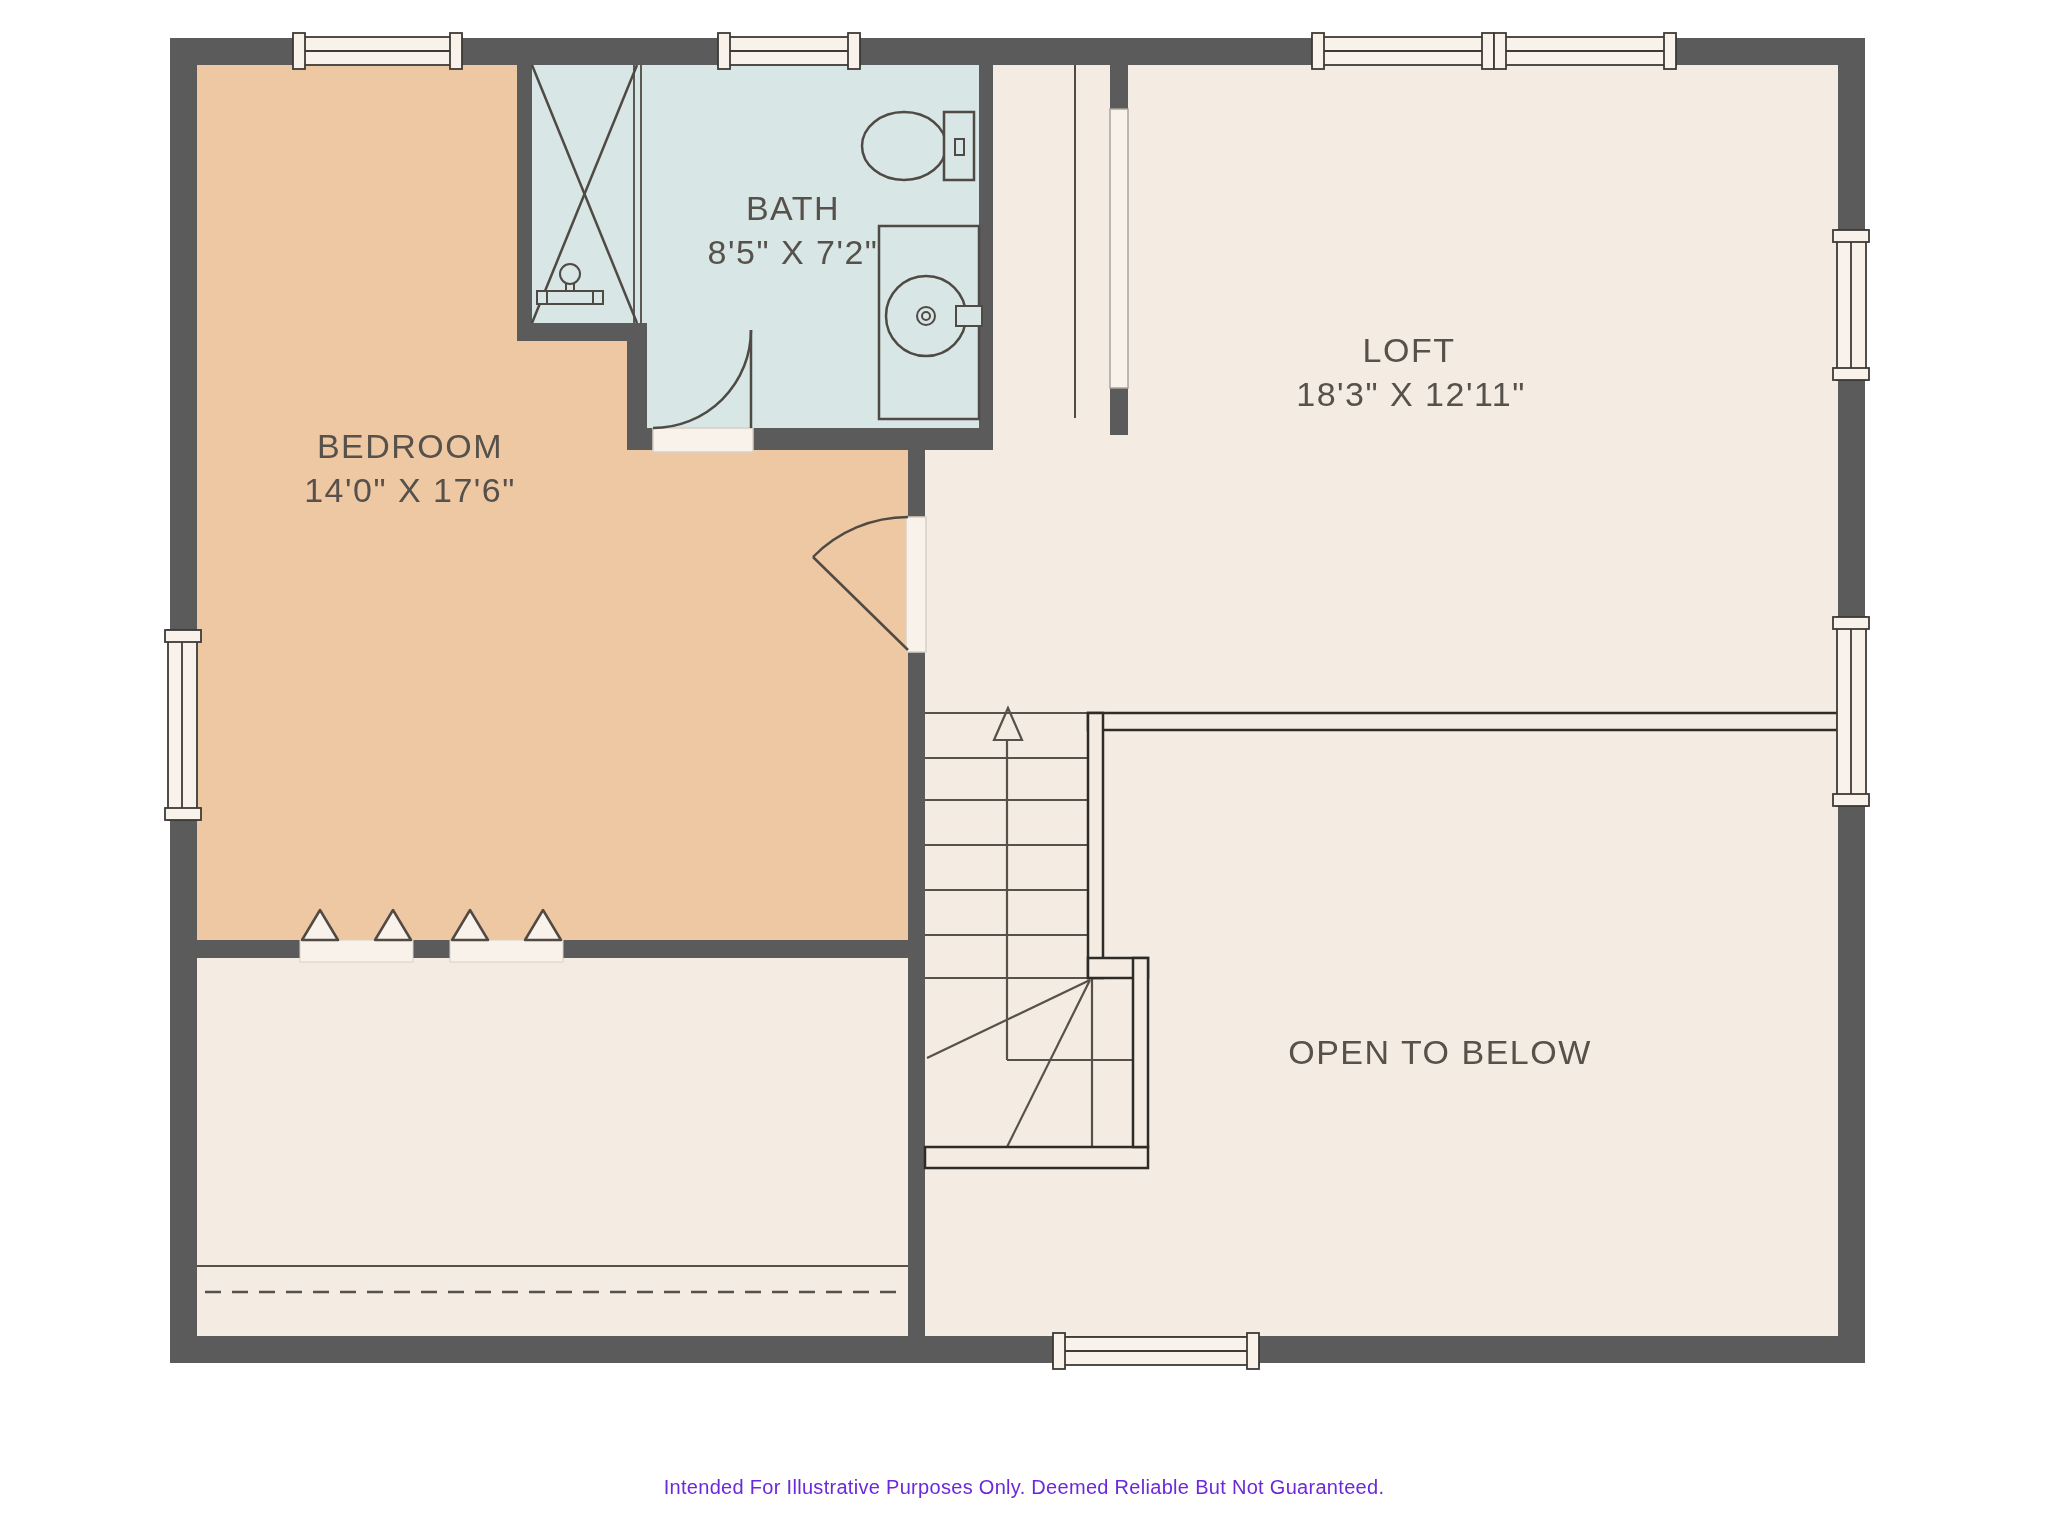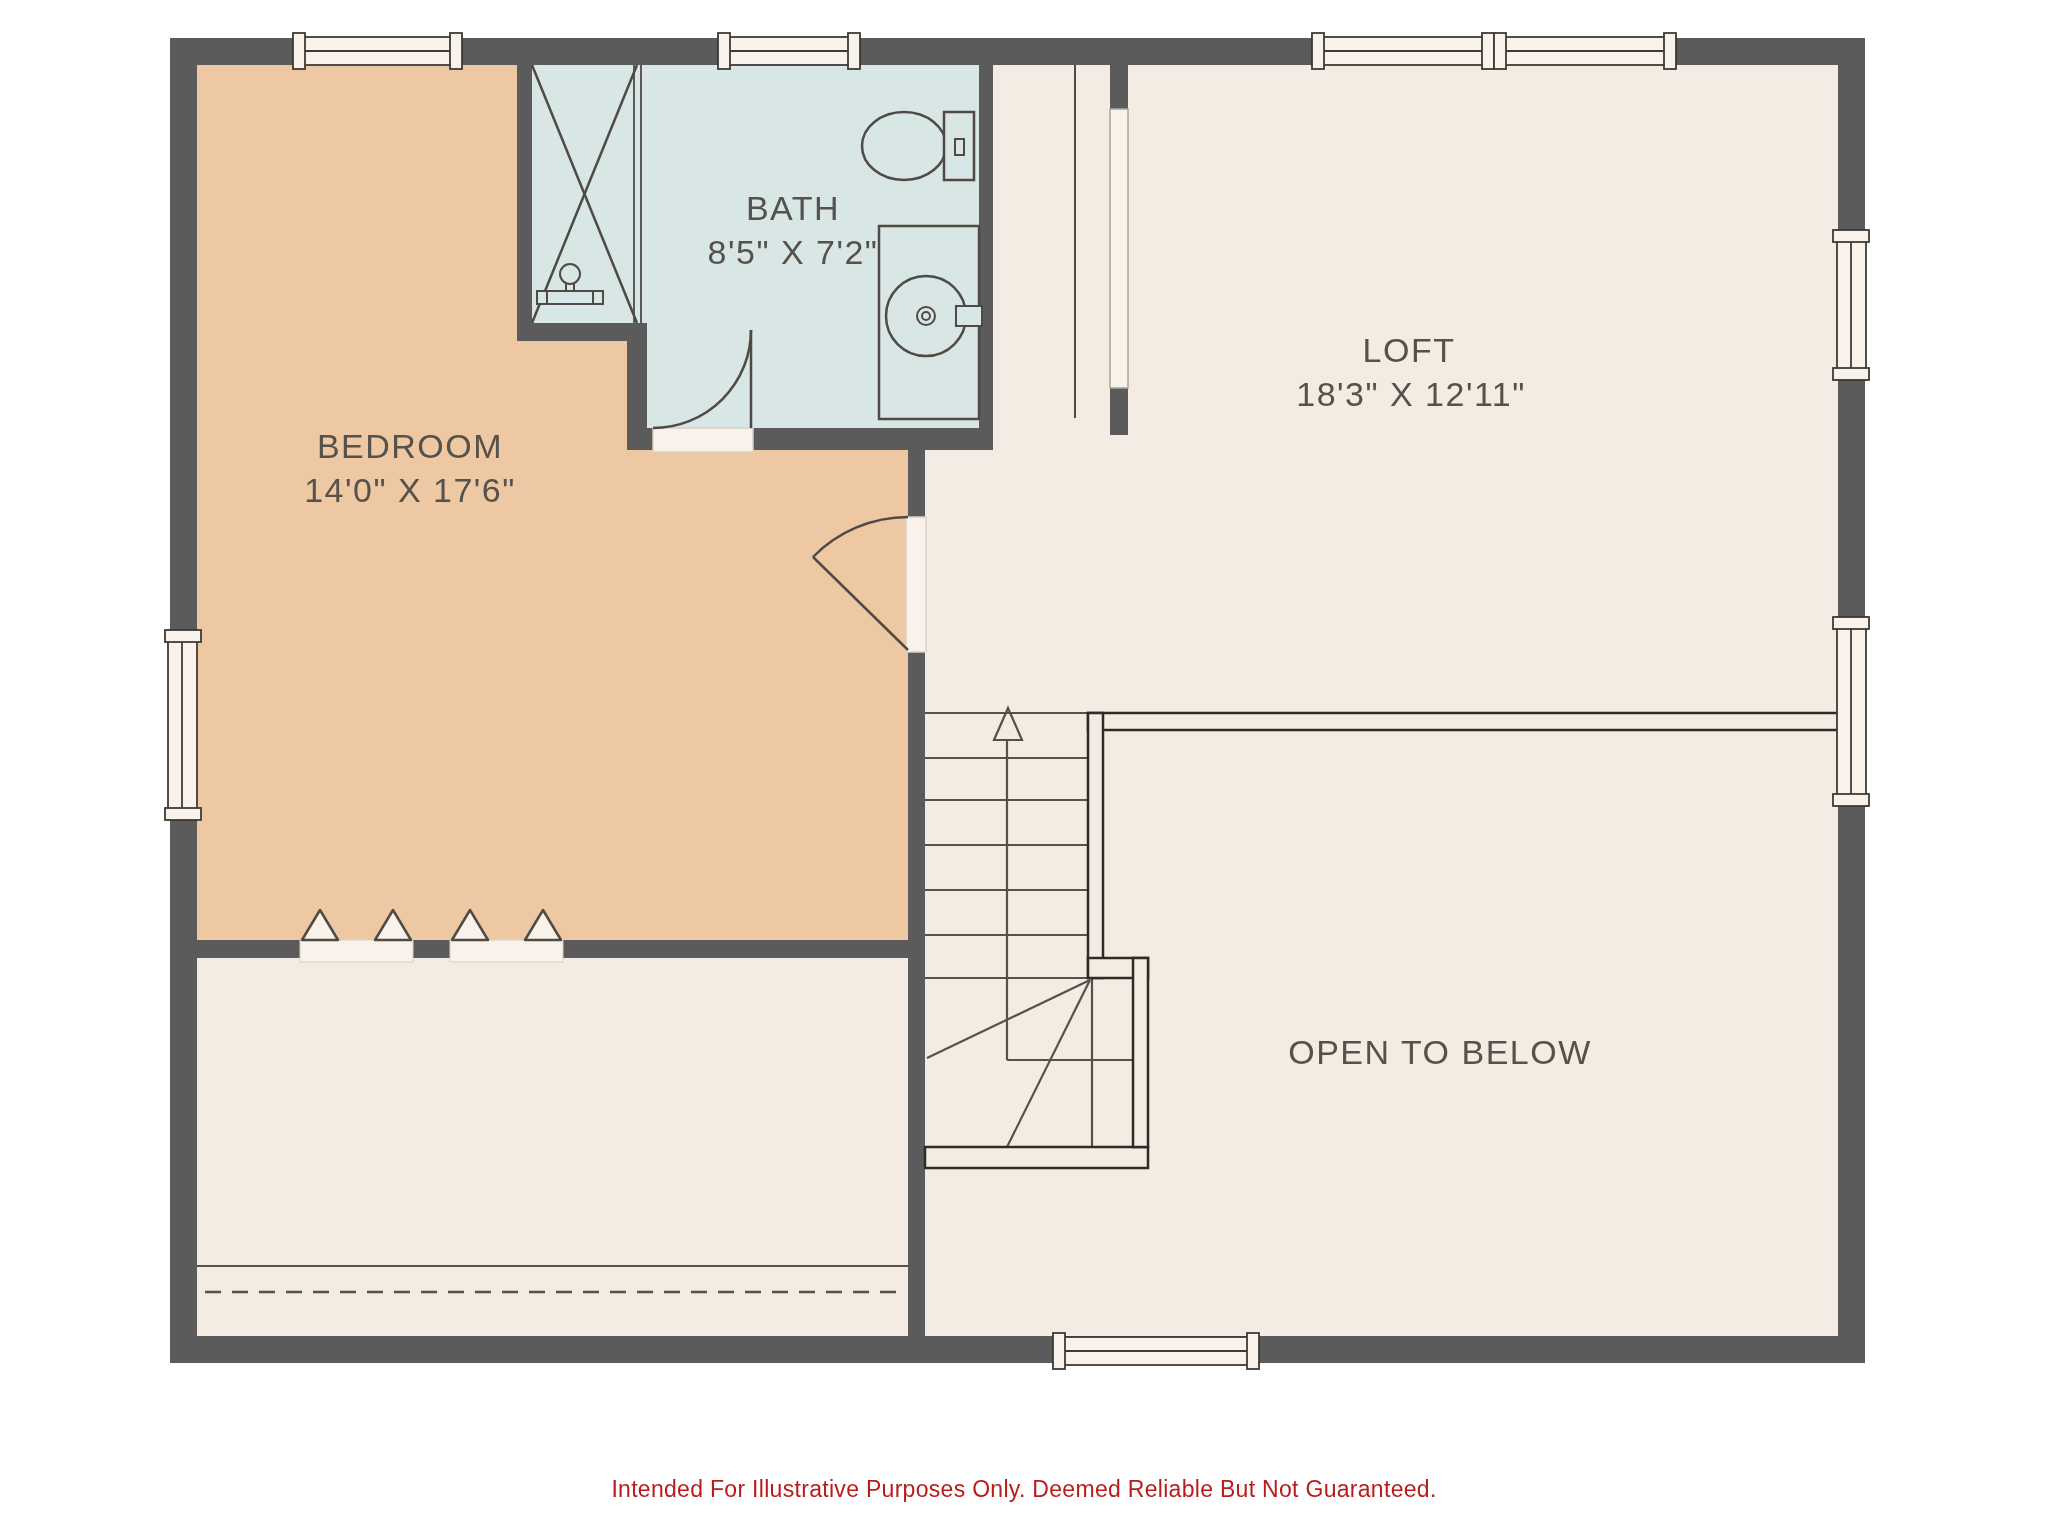--- a/index.html
+++ b/index.html
@@ -2,21 +2,21 @@
 <html><head>
 <meta charset="utf-8">
 <title>Floor Plan</title>
 <style>
   html,body{margin:0;padding:0;background:#ffffff;}
   body{width:2048px;height:1536px;position:relative;font-family:"Liberation Sans",sans-serif;}
   #plan-wrap{position:absolute;inset:0;}
   svg{display:block;}
   .room-label{fill:#56514b;font-size:34px;letter-spacing:1.5px;text-anchor:middle;font-family:"Liberation Sans",sans-serif;}
   #disclaimer{position:absolute;left:0;top:1476px;width:100%;text-align:center;
-    color:#b91c1c;font-size:23px;letter-spacing:0.3px;font-family:"Liberation Sans",sans-serif;}
+    color:#6d28d9;font-size:20px;letter-spacing:0.3px;font-family:"Liberation Sans",sans-serif;}
 </style>
 </head>
 <body>
 
 <div id="plan-wrap">
 <svg width="2048" height="1536" viewBox="0 0 2048 1536">
 
   <g>
     <rect x="197" y="65" width="1641" height="1271" fill="#f4ebe2"></rect>
     <rect x="197" y="65" width="711" height="875" fill="#eec8a3"></rect>

